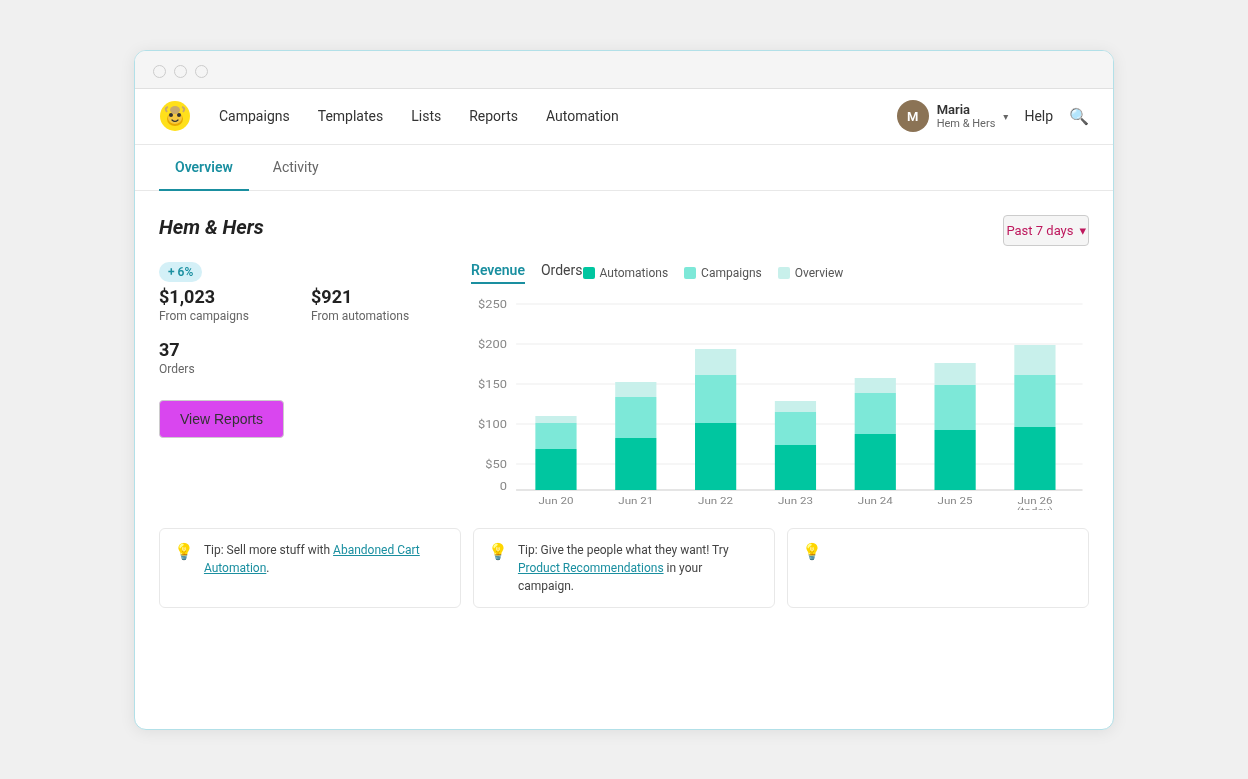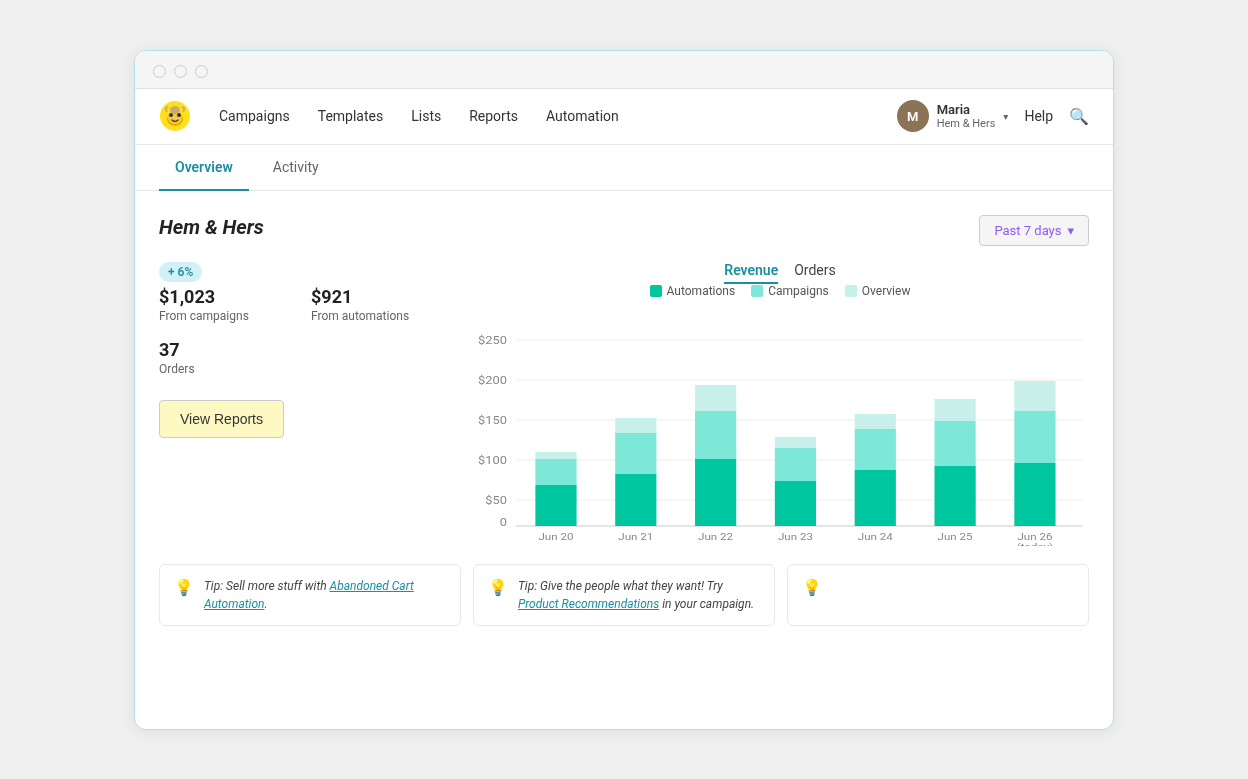--- a/index.html
+++ b/index.html
@@ -119,27 +119,27 @@
     .page-title {
       font-size: 20px;
       font-weight: 700;
       color: #222;
       font-style: italic;
     }
     .date-filter {
       display: flex;
       align-items: center;
       gap: 6px;
-      padding: 7px 14px;
+      padding: 7px 2px;
       border: 1px solid #ccc;
       border-radius: 4px;
       background: #f5f5f5;
       cursor: pointer;
       font-size: 13px;
-      color: #8b5cf6;
+      color: #be185d;
     }
     .content-grid {
       display: flex;
       gap: 32px;
     }
     .left-panel {
       width: 280px;
       flex-shrink: 0;
     }
     .revenue-main {
@@ -179,37 +179,36 @@
       font-weight: 700;
       color: #222;
     }
     .stat-label {
       font-size: 12px;
       color: #666;
       margin-top: 2px;
     }
     .view-reports-btn {
       padding: 10px 20px;
-      background: #fef9c3;
+      background: #d946ef;
       border: 1px solid #ccc;
       border-radius: 4px;
       font-size: 14px;
       color: #333;
       cursor: pointer;
       font-weight: 500;
     }
     .right-panel {
       flex: 1;
     }
     .chart-header {
       display: flex;
       align-items: center;
       justify-content: flex-start;
-      margin-bottom: 28px;
-      flex-direction: column;
+      margin-bottom: 6px;
     }
     .chart-tabs {
       display: flex;
       gap: 16px;
     }
     .chart-tab {
       font-size: 14px;
       color: #444;
       cursor: pointer;
       padding-bottom: 4px;
@@ -261,21 +260,20 @@
     .tip-icon {
       font-size: 16px;
       color: #f5a623;
       flex-shrink: 0;
       margin-top: 1px;
     }
     .tip-text {
       font-size: 12px;
       color: #444;
       line-height: 1.5;
-      font-style: italic;
     }
     .tip-link {
       color: #1a8fa0;
       text-decoration: underline;
       cursor: pointer;
     }
     
     .chimp-logo {
       width: 32px; height: 32px;
     }

